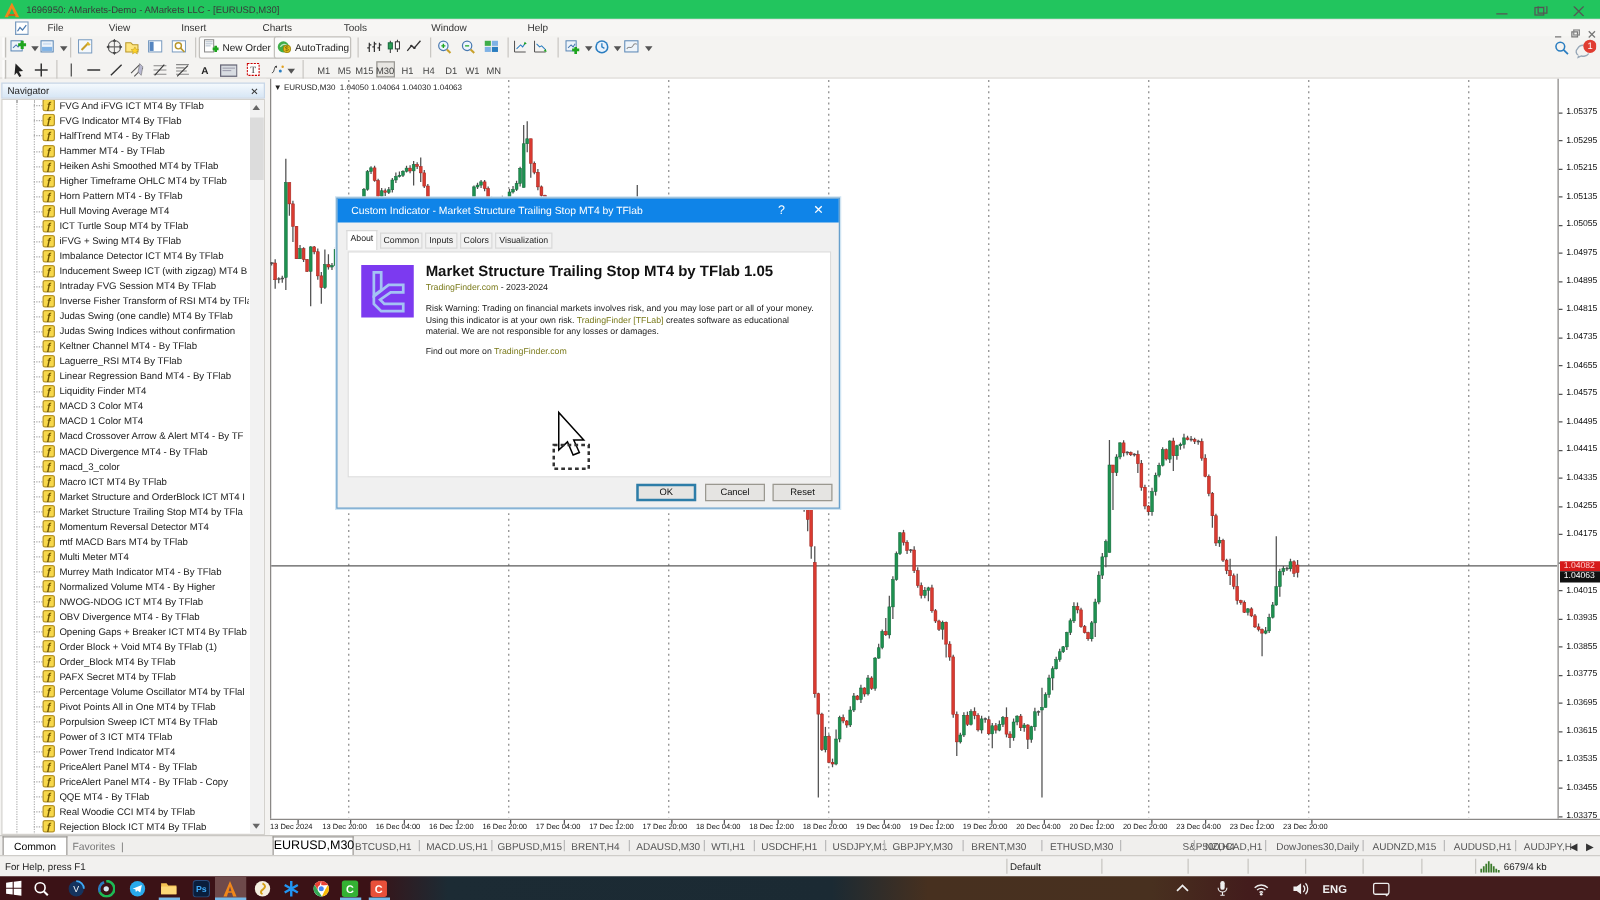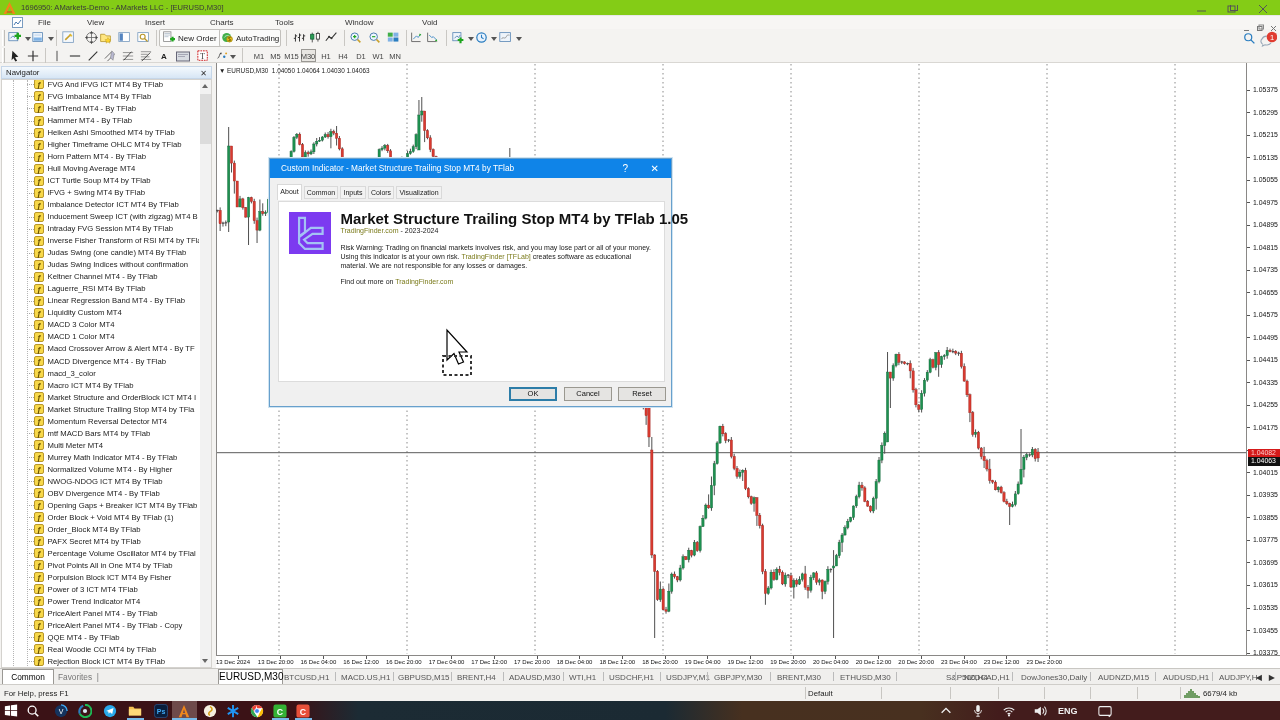--- a/index.html
+++ b/index.html
@@ -1,15 +1,15 @@
 <!DOCTYPE html>
 <html><head><meta charset="utf-8"><style>
 * {margin:0;padding:0;box-sizing:border-box}
 html,body {width:1280px;height:720px;overflow:hidden;font-family:"Liberation Sans",sans-serif;background:#f4f3f1;position:relative}
-#titlebar {position:absolute;left:0;top:0;width:1280px;height:16px;background:#84cc16;border-bottom:1px solid #e8e8e8}
+#titlebar {position:absolute;left:0;top:0;width:1280px;height:16px;background:#22c55e;border-bottom:1px solid #e8e8e8}
 #titlebar .tt {position:absolute;left:21px;top:3px;font-size:7.6px;color:#3a3a3a}
 #menubar {position:absolute;left:0;top:16px;width:1280px;height:13px;background:#f7f6f4}
 #menubar span {position:absolute;top:2px;font-size:8px;color:#333}
 #tb1 {position:absolute;left:0;top:29px;width:1280px;height:19px;background:#f4f3f1}
 #tb2 {position:absolute;left:0;top:48px;width:1280px;height:15px;background:#f4f3f1;border-bottom:1px solid #d9d7d3}
 .tsep {position:absolute;width:1px;height:16px;background:#c9c7c3}
 .caret {position:absolute;width:0;height:0;border-left:3px solid transparent;border-right:3px solid transparent;border-top:4px solid #555}
 .tbtn {position:absolute;border:1px solid #c2c0bc;border-radius:2px;background:#fbfbfa}
 .tlabel {position:absolute;font-size:8px;color:#222}
 .tflab {position:absolute;top:51.5px;font-size:7.5px;color:#444;width:20px;text-align:center}
@@ -43,21 +43,21 @@
 .ssep {position:absolute;top:2px;width:1px;height:12px;background:#c8c6c2}
 #taskbar {position:absolute;left:0;top:701px;width:1280px;height:19px;background:linear-gradient(90deg,#3b1216 0%,#3b1216 23%,#1c2b34 28%,#1b2a33 52%,#47301f 58%,#48301f 72%,#431c1c 78%,#431c1c 100%)}
 #activecell {position:absolute;left:172px;top:0;width:25px;height:19px;background:#6e4a4a}
 .tbu {position:absolute;bottom:0;height:2px;background:#76b9e8}
 #dialog {position:absolute;left:269px;top:158px;width:403px;height:249px;background:#f0f0f0;border:1px solid #68a0cc;box-shadow:0 0 0 1px #cfe4f2;z-index:10}
 #dtitle {position:absolute;left:0;top:0;width:401px;height:19px;background:#0f84e8;color:#fff;font-size:8.3px;line-height:19px;padding-left:11px}
 .dtab {position:absolute;height:13px;background:#f2f2f2;border:1px solid #d9d9d9;text-align:center;font-size:7px;color:#222;line-height:12px}
 .dtaba {position:absolute;height:16px;background:#fff;border:1px solid #d9d9d9;border-bottom:none;text-align:center;font-size:7px;color:#222;line-height:14px;z-index:2}
 #dcontent {position:absolute;left:7.5px;top:41.5px;width:387px;height:181px;background:#fff;border:1px solid #dcdcdc}
 #dlogo {position:absolute;left:10px;top:10px;width:42px;height:42px;background:#7c3af0}
-.dh {position:absolute;left:62px;font-size:15px;font-weight:bold;color:#111;white-space:nowrap}
+.dh {position:absolute;left:62px;font-size:12px;font-weight:bold;color:#111;white-space:nowrap}
 .dt {position:absolute;left:62px;font-size:7px;color:#1a1a1a;white-space:nowrap}
 .olive {color:#7a7a1a}
 .dbtn {position:absolute;top:227.5px;width:48px;height:14.5px;background:#e5e4e2;border:1px solid #9a9890;font-size:7.5px;color:#111;text-align:center;line-height:12.5px}
 #mdibtns {position:absolute;left:1243px;top:19px;width:35px;height:9px}
 </style></head><body>
 
 <div id="titlebar">
  <svg style="position:absolute;left:3px;top:2px" width="13" height="12" viewBox="0 0 13 12">
       <path d="M6.5 0L12.5 12H9.6L6.5 4.6 3.4 12H0.5z" fill="#f0871a"></path>
       <path d="M4.2 9.2h4.6l.7 1.6H3.5z" fill="#c8641a"></path>
@@ -75,21 +75,21 @@
  <svg style="position:absolute;left:12px;top:1px" width="11" height="11" viewBox="0 0 11 11">
       <rect x="0.5" y="0.5" width="10" height="10" fill="#fff" stroke="#7a9cc0"></rect>
       <path d="M2 8l2-3 2 2 3-4" stroke="#4a7ab0" fill="none"></path>
     </svg>
  <span style="left:38px">File</span>
     <span style="left:87px">View</span>
     <span style="left:145px">Insert</span>
     <span style="left:210px">Charts</span>
     <span style="left:275px">Tools</span>
     <span style="left:345px">Window</span>
-    <span style="left:422px">Void</span>
+    <span style="left:422px">Help</span>
 </div>
 
 <div id="tb1"></div>
 <div id="tb2"></div>
 <div class="grip" style="left:2px;top:30px"></div>
 <svg style="position:absolute;left:8px;top:31px" width="13" height="13" viewBox="0 0 16 16">
     <rect x="1" y="2" width="11" height="10" fill="#eef4fa" stroke="#5a87b5"></rect>
     <path d="M3 9l3-3 2 2 3-4" stroke="#4a7ab0" fill="none"></path>
     <path d="M8 6h8M12 2v8" stroke="#1ea51e" stroke-width="3"></path>
   </svg>
@@ -271,21 +271,21 @@
  <div class="treeline" style="left:11px;top:0;height:588px"></div>
  <div class="treeline" style="left:25px;top:0;height:588px"></div>
  <div class="nrow" style="top:-1.1px">
       <span class="nstub"></span>
       <span class="fico">ƒ</span>
       <span class="ntxt">FVG And iFVG ICT MT4 By TFlab</span>
     </div>
     <div class="nrow" style="top:10.9px">
       <span class="nstub"></span>
       <span class="fico">ƒ</span>
-      <span class="ntxt">FVG Imbalance MT4 By TFlab</span>
+      <span class="ntxt">FVG Indicator MT4 By TFlab</span>
     </div>
     <div class="nrow" style="top:22.9px">
       <span class="nstub"></span>
       <span class="fico">ƒ</span>
       <span class="ntxt">HalfTrend MT4 - By TFlab</span>
     </div>
     <div class="nrow" style="top:35.0px">
       <span class="nstub"></span>
       <span class="fico">ƒ</span>
       <span class="ntxt">Hammer MT4 - By TFlab</span>
@@ -361,21 +361,21 @@
       <span class="ntxt">Laguerre_RSI MT4 By TFlab</span>
     </div>
     <div class="nrow" style="top:215.3px">
       <span class="nstub"></span>
       <span class="fico">ƒ</span>
       <span class="ntxt">Linear Regression Band MT4 - By TFlab</span>
     </div>
     <div class="nrow" style="top:227.3px">
       <span class="nstub"></span>
       <span class="fico">ƒ</span>
-      <span class="ntxt">Liquidity Custom MT4</span>
+      <span class="ntxt">Liquidity Finder MT4</span>
     </div>
     <div class="nrow" style="top:239.3px">
       <span class="nstub"></span>
       <span class="fico">ƒ</span>
       <span class="ntxt">MACD 3 Color MT4</span>
     </div>
     <div class="nrow" style="top:251.3px">
       <span class="nstub"></span>
       <span class="fico">ƒ</span>
       <span class="ntxt">MACD 1 Color MT4</span>
@@ -471,21 +471,21 @@
       <span class="ntxt">Percentage Volume Oscillator MT4 by TFlal</span>
     </div>
     <div class="nrow" style="top:479.7px">
       <span class="nstub"></span>
       <span class="fico">ƒ</span>
       <span class="ntxt">Pivot Points All in One MT4 by TFlab</span>
     </div>
     <div class="nrow" style="top:491.7px">
       <span class="nstub"></span>
       <span class="fico">ƒ</span>
-      <span class="ntxt">Porpulsion Block ICT MT4 By Fisher</span>
+      <span class="ntxt">Porpulsion Sweep ICT MT4 By TFlab</span>
     </div>
     <div class="nrow" style="top:503.7px">
       <span class="nstub"></span>
       <span class="fico">ƒ</span>
       <span class="ntxt">Power of 3 ICT MT4 TFlab</span>
     </div>
     <div class="nrow" style="top:515.8px">
       <span class="nstub"></span>
       <span class="fico">ƒ</span>
       <span class="ntxt">Power Trend Indicator MT4</span>

